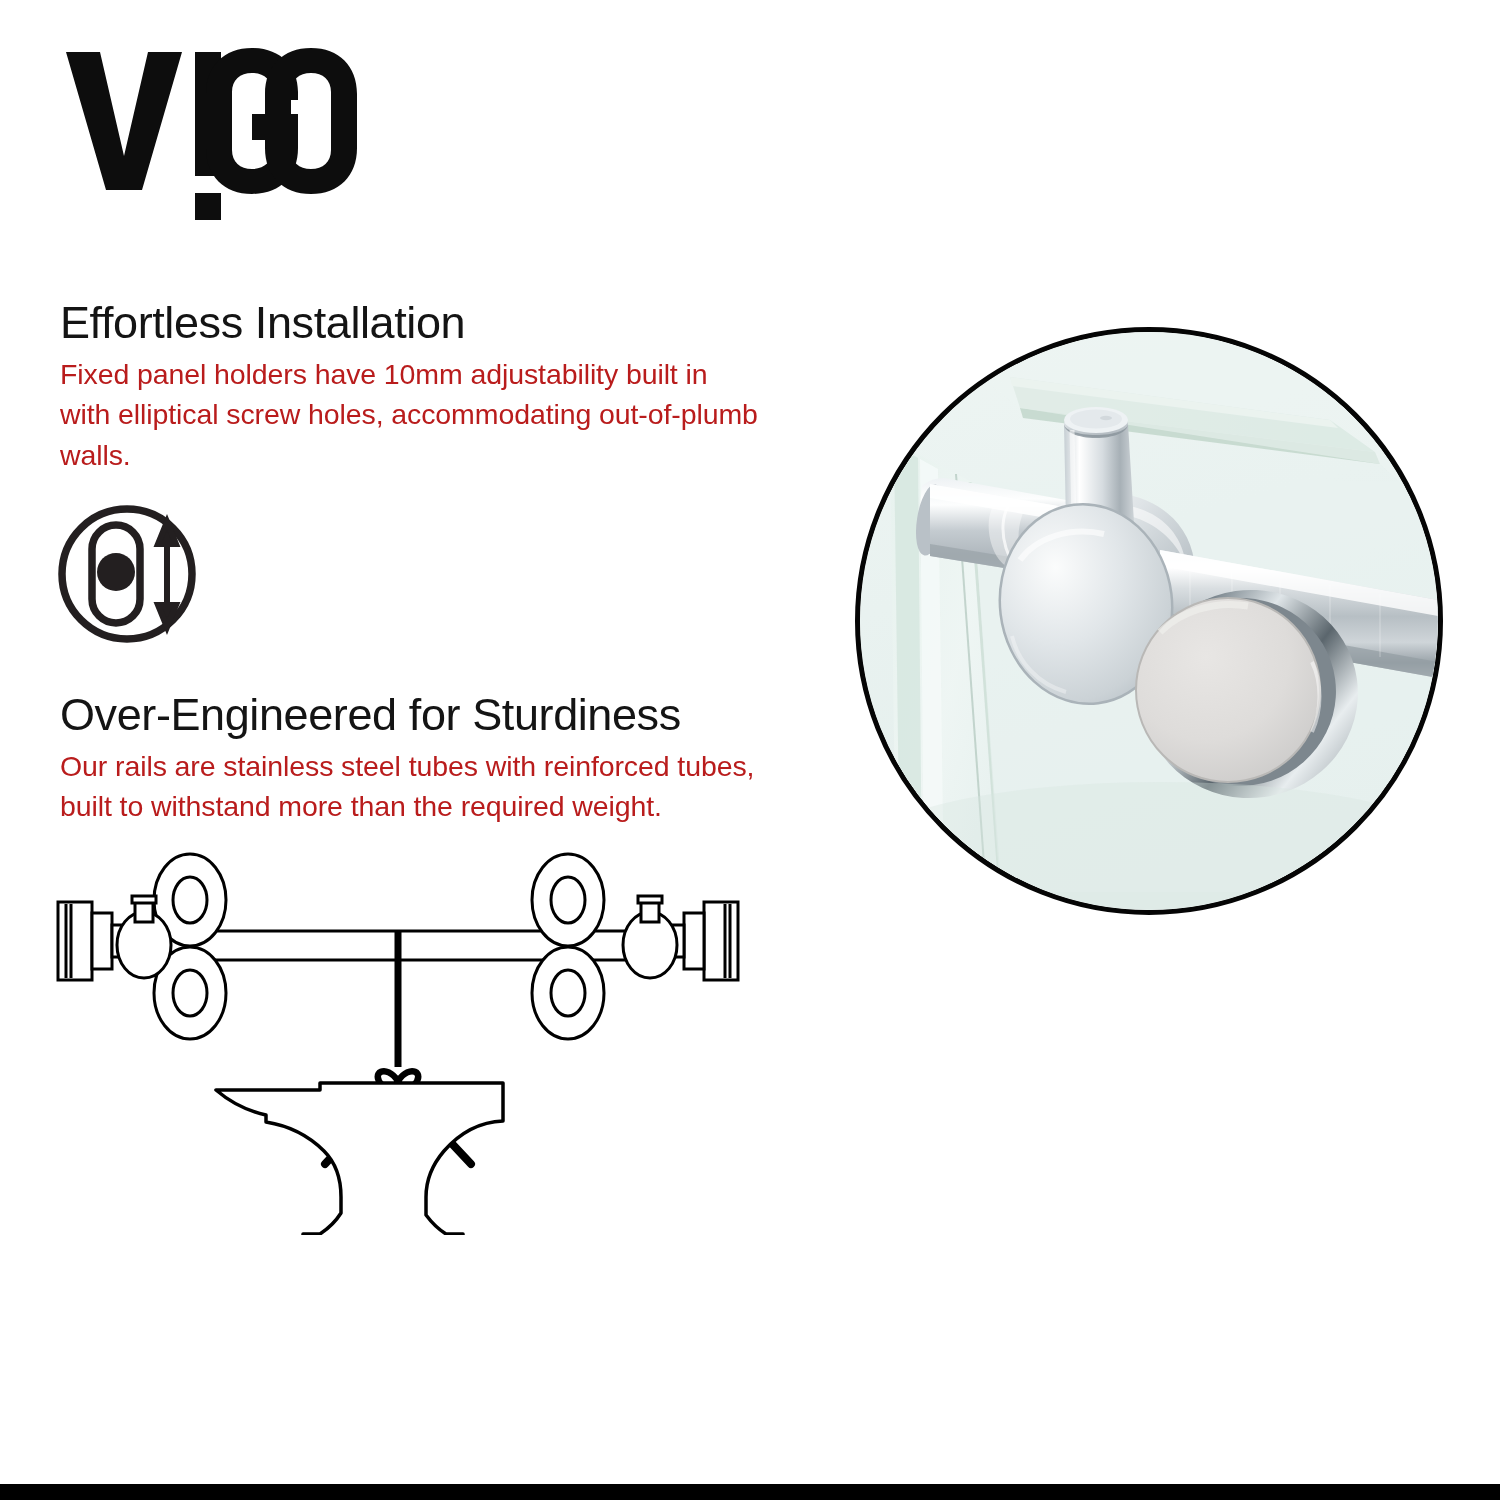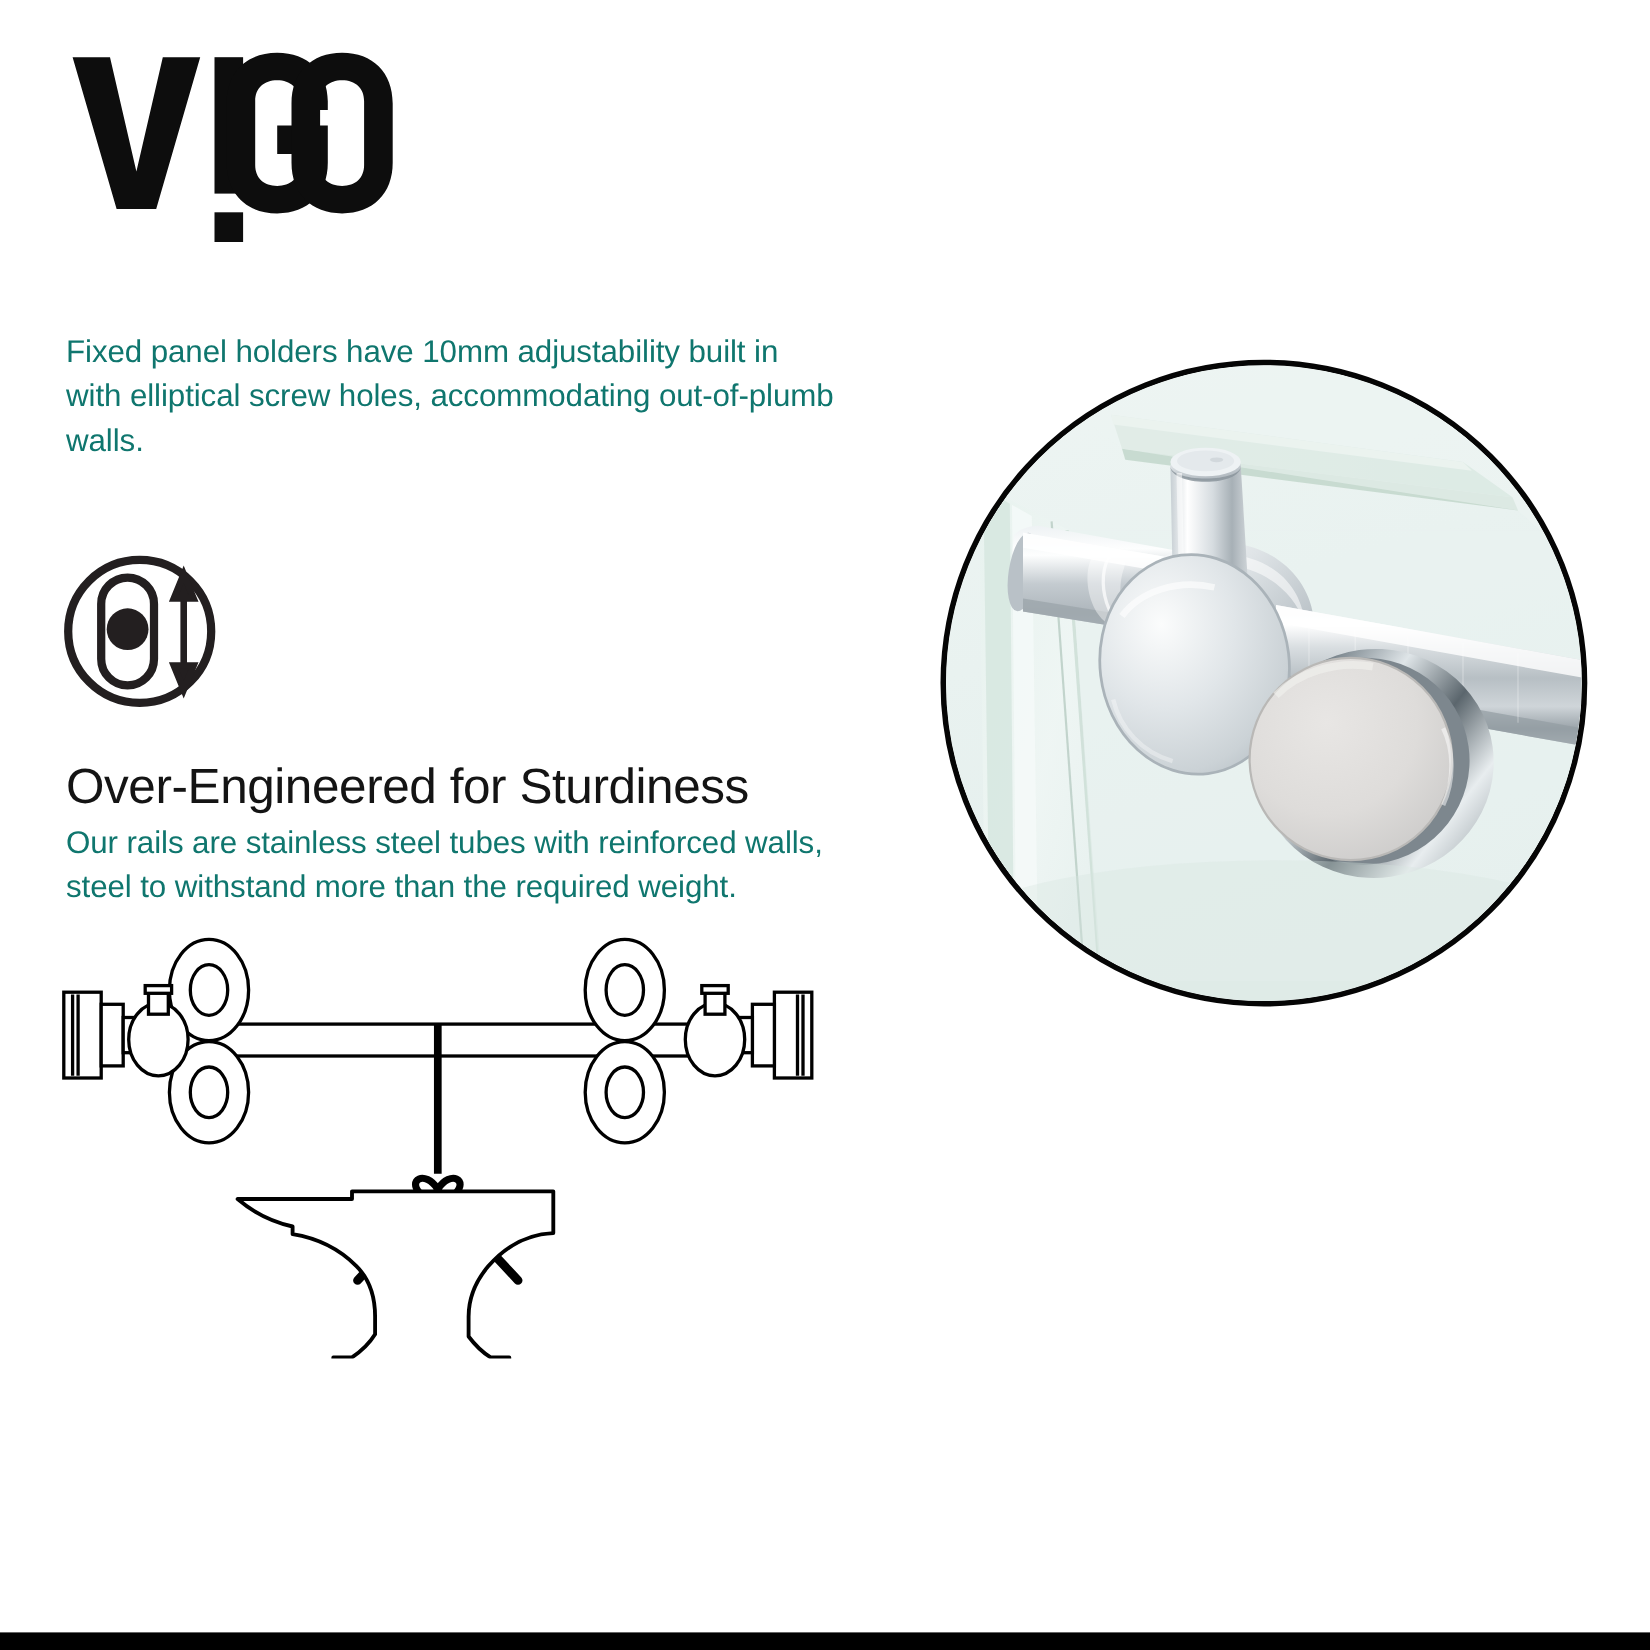--- a/index.html
+++ b/index.html
@@ -43,21 +43,21 @@
     line-height: 1.02;
     color: #141414;
     letter-spacing: -0.4px;
     margin: 0 0 8px 0;
     white-space: nowrap;
   }
   .feature-body {
     font-size: 28.5px;
     font-weight: 400;
     line-height: 1.42;
-    color: #0f766e;
+    color: #b91c1c;
     margin: 0;
     letter-spacing: -0.1px;
   }
 
   
   #adjust-icon {
     position: absolute;
     left: 54px;
     top: 492px;
     width: 175px;
@@ -125,20 +125,21 @@
 
         <path d="M295,56 C295,28 277,10 249,10 C221,10 203,28 203,56 L203,110
                  C203,138 221,156 249,156 C277,156 295,138 295,110 Z
                  M269,112 C269,124 261,131 249,131 C237,131 229,124 229,112
                  L229,54 C229,42 237,35 249,35 C261,35 269,42 269,54 Z"></path>
       </g>
     </svg>
   </div>
 
   <div class="feature-block" id="feature-1">
+    <h2 class="feature-title">Effortless Installation</h2>
     <p class="feature-body">Fixed panel holders have 10mm adjustability built in with elliptical screw holes, accommodating out-of-plumb walls.</p>
   </div>
 
   <div id="adjust-icon">
     <svg viewBox="0 0 175 172" width="175" height="172">
       <g fill="none" stroke="#231f20" stroke-width="7.5">
 
         <circle cx="73" cy="82" r="65"></circle>
 
         <rect x="38" y="33" width="48" height="98" rx="24" ry="24"></rect>
@@ -149,21 +150,21 @@
       <g stroke="#231f20" stroke-width="6" fill="#231f20">
         <line x1="113" y1="43" x2="113" y2="122"></line>
         <polygon points="113,30 104,52 122,52"></polygon>
         <polygon points="113,135 104,113 122,113"></polygon>
       </g>
     </svg>
   </div>
 
   <div class="feature-block" id="feature-2">
     <h2 class="feature-title">Over-Engineered for Sturdiness</h2>
-    <p class="feature-body">Our rails are stainless steel tubes with reinforced walls, steel to withstand more than the required weight.</p>
+    <p class="feature-body">Our rails are stainless steel tubes with reinforced tubes, built to withstand more than the required weight.</p>
   </div>
 
   <div id="rail-diagram">
     <svg viewBox="0 0 700 390" width="700" height="390">
       <g stroke="#000000" fill="#ffffff" stroke-width="3" stroke-linejoin="miter">
 
         <rect x="10" y="57" width="34" height="78"></rect>
         <line x1="18" y1="59" x2="18" y2="133"></line>
         <line x1="23" y1="59" x2="23" y2="133"></line>
         <rect x="44" y="68" width="20" height="56"></rect>

